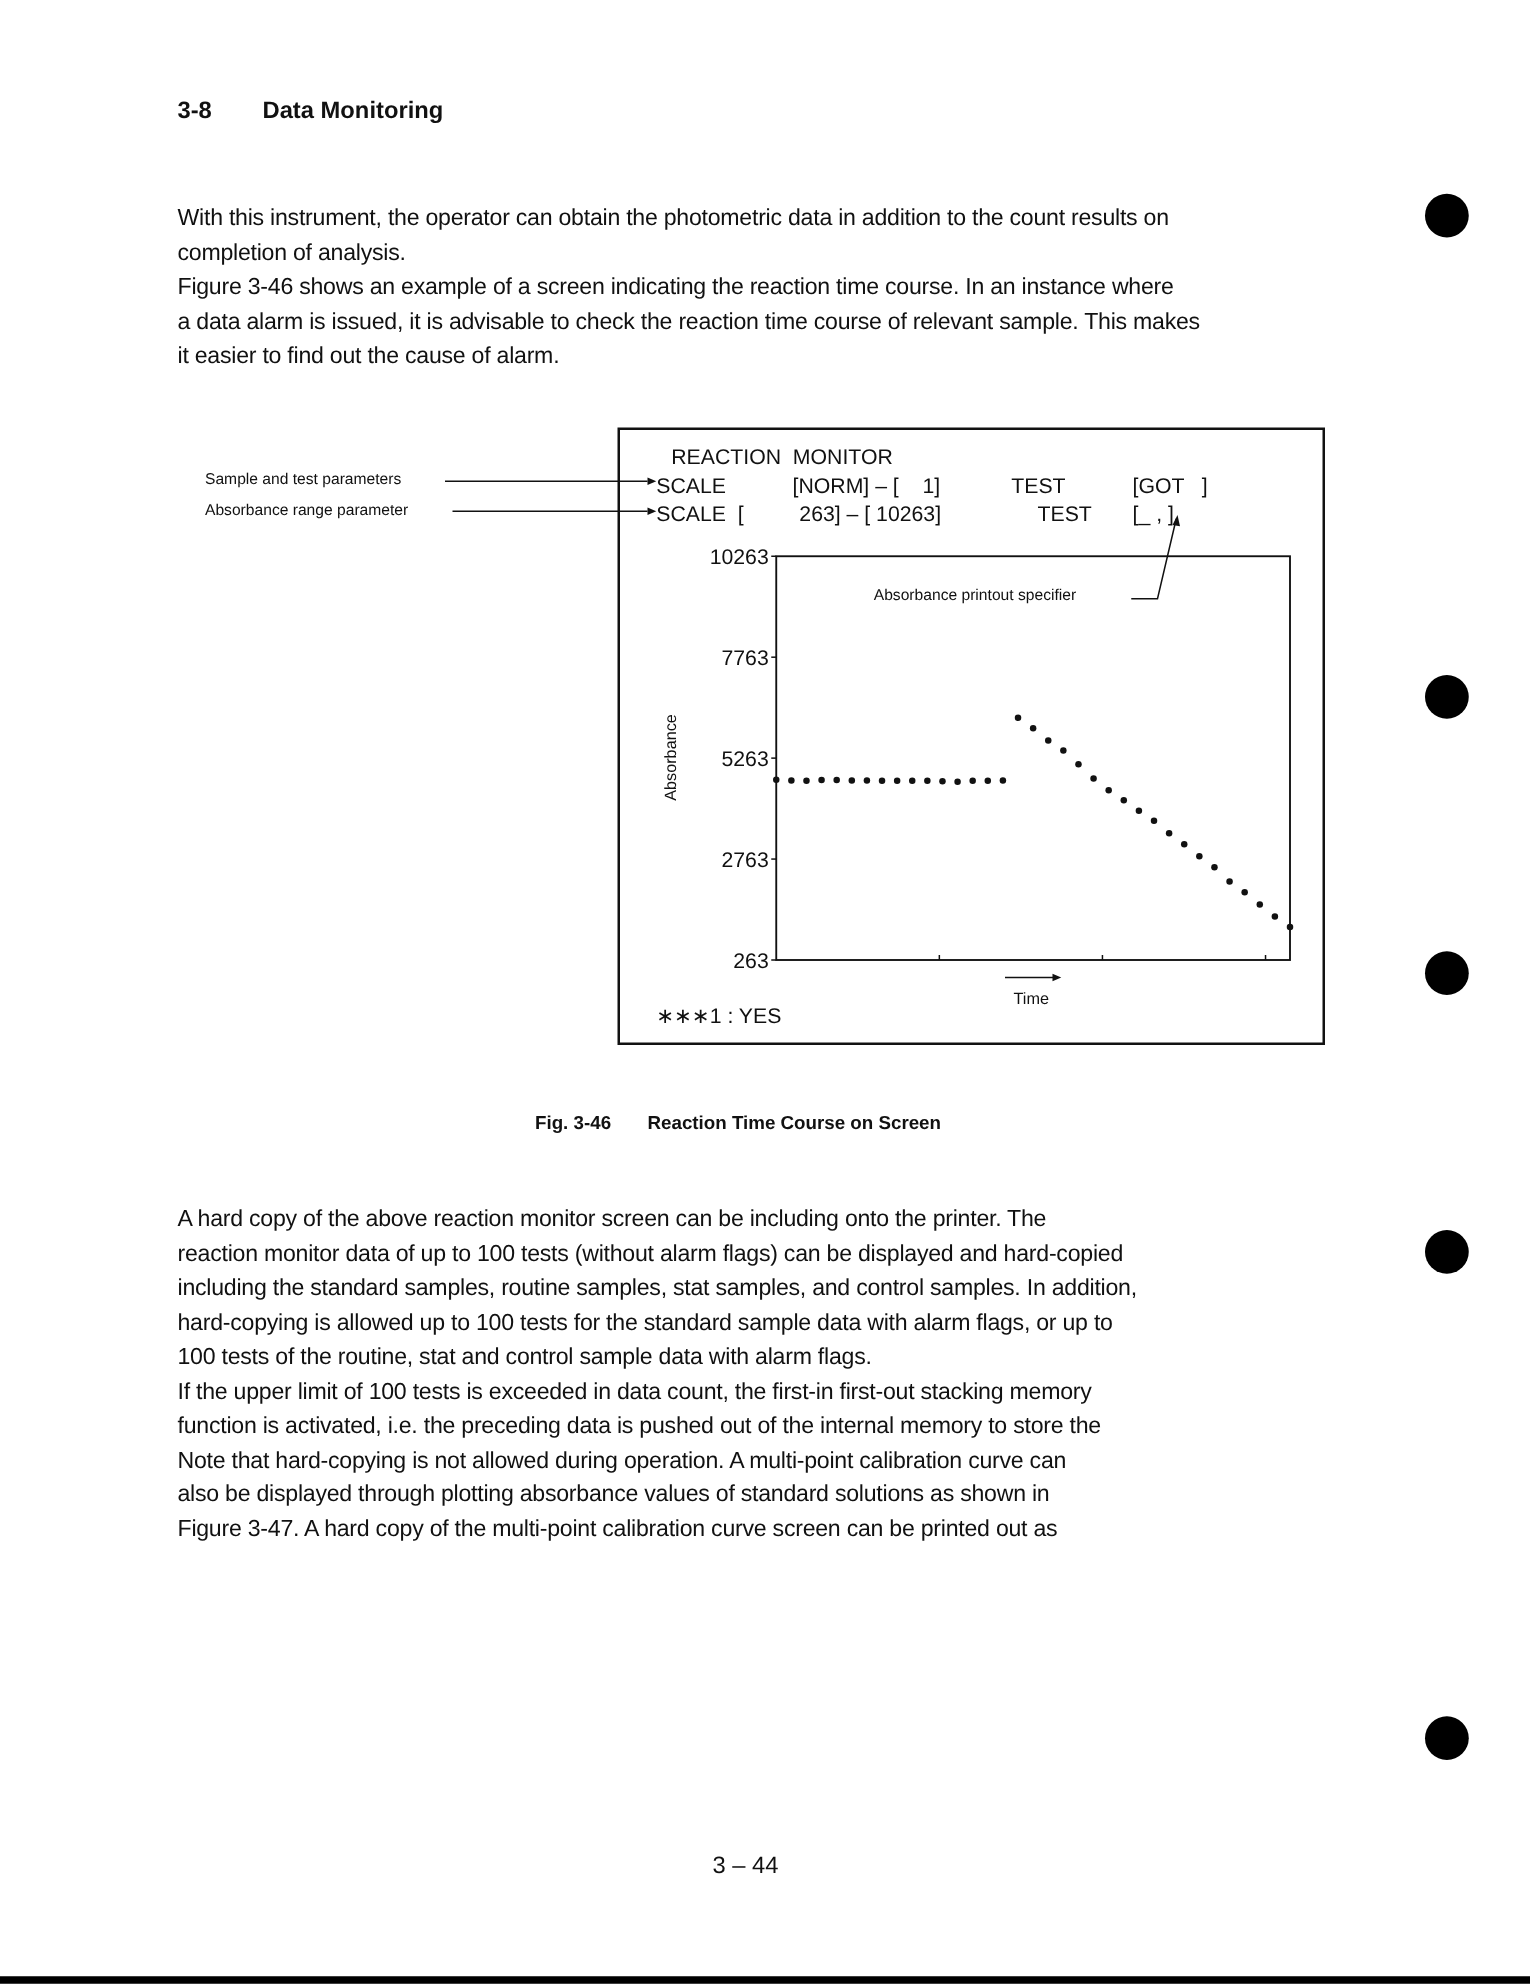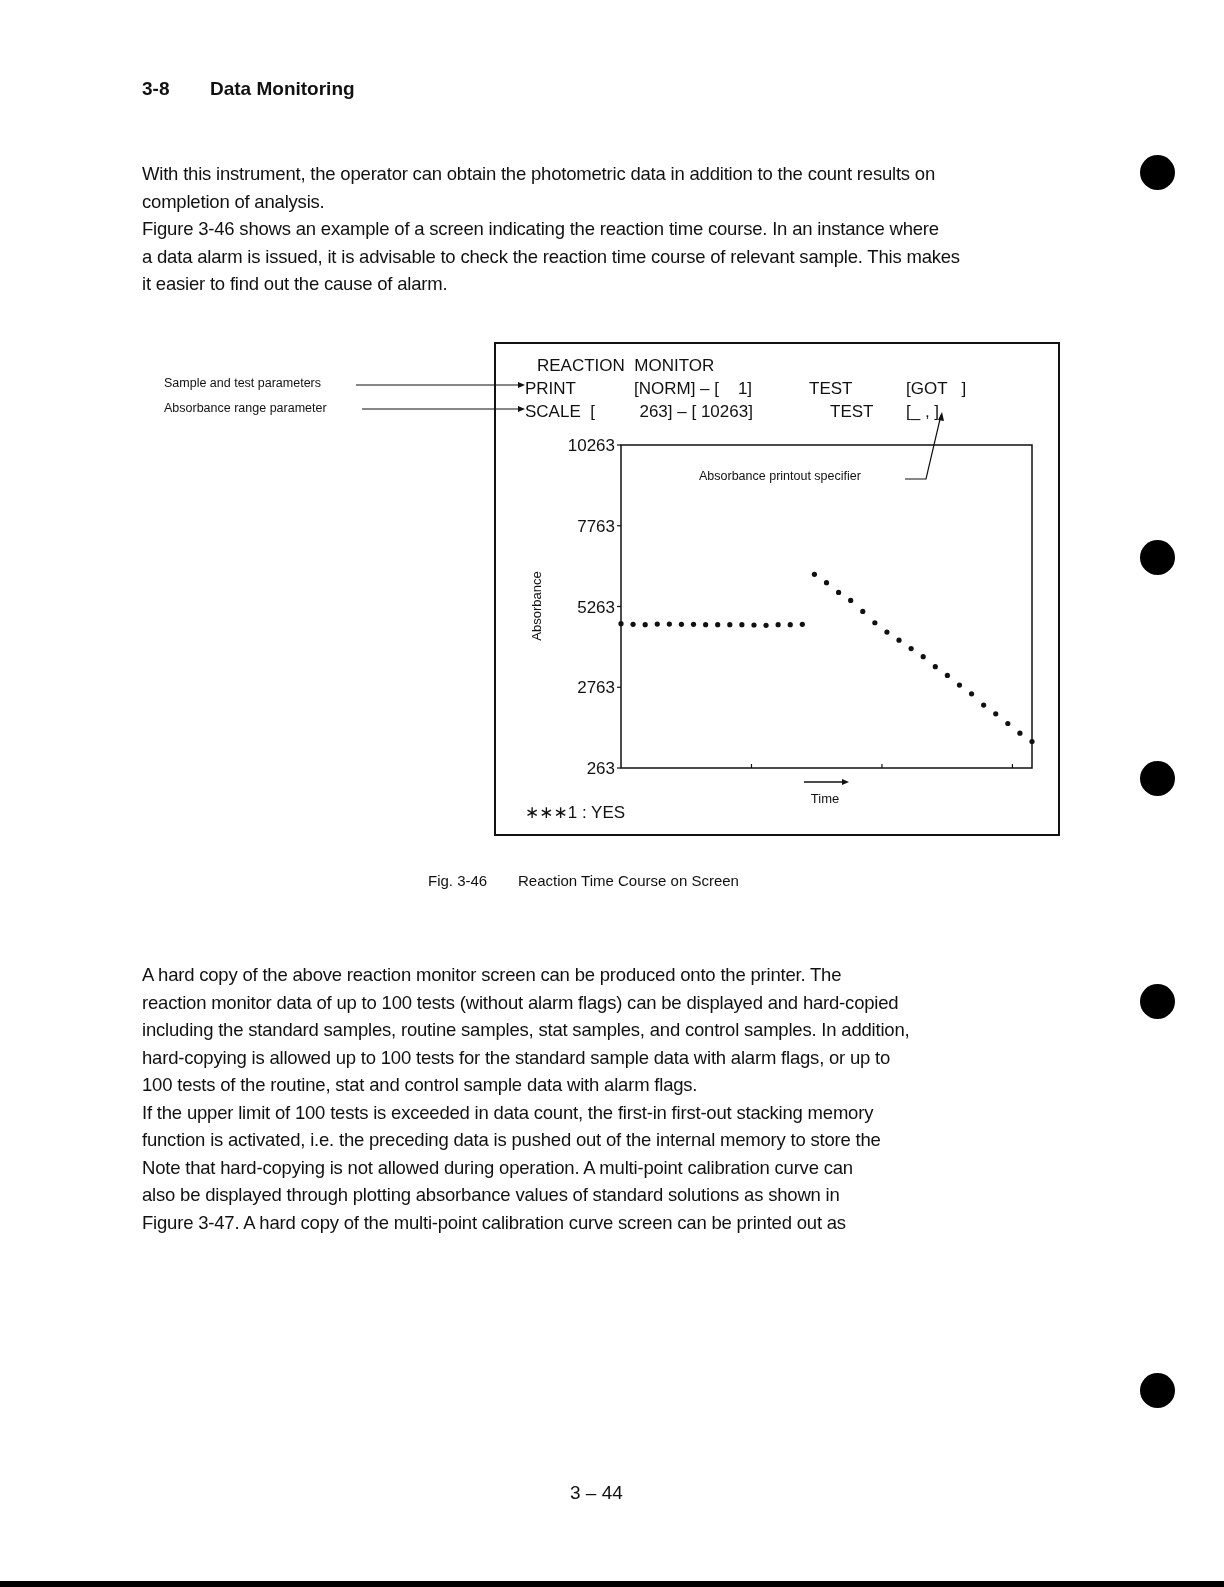--- a/index.html
+++ b/index.html
@@ -7,21 +7,21 @@
   .heading { position: absolute; left: 142px; top: 78px; font-size: 19px; font-weight: bold; }
   .heading .num { display: inline-block; width: 68px; }
   .para { position: absolute; left: 142px; font-size: 18.5px; line-height: 27.5px; letter-spacing: -0.2px; }
   .para p { margin: 0; }
   #p1 { top: 160px; width: 960px; }
   #p2 { top: 961px; width: 920px; }
   .hole { position: absolute; width: 35px; height: 35px; border-radius: 50%; background: #000; left: 1140px; }
   .fig-box { position: absolute; left: 494px; top: 342px; width: 566px; height: 494px; border: 2px solid #111; box-sizing: border-box; }
   .mono { font-family: "Liberation Sans", sans-serif; font-size: 17px; position: absolute; white-space: pre; }
   .callout { position: absolute; font-size: 12.5px; white-space: nowrap; }
-  .caption { position: absolute; left: 428px; top: 872px; font-size: 15px; font-weight: normal; }
+  .caption { position: absolute; left: 428px; top: 890px; font-size: 15px; font-weight: bold; }
   .caption .fnum { display: inline-block; width: 90px; }
   .pagenum { position: absolute; left: 570px; top: 1482px; font-size: 19px; }
   .bottom-bar { position: absolute; left: 0; top: 1581px; width: 1224px; height: 6px; background: #000; }
   svg { position: absolute; left: 0; top: 0; }
 </style>
 </head>
 <body>
 
 <div class="heading">
   <span class="num">3-8</span><span>Data Monitoring</span>
@@ -38,21 +38,21 @@
 <div class="hole" style="top:155px"></div>
 <div class="hole" style="top:540px"></div>
 <div class="hole" style="top:761px"></div>
 <div class="hole" style="top:984px"></div>
 <div class="hole" style="top:1373px"></div>
 
 <div class="fig-box"></div>
 
 <div class="mono" style="left:537px; top:356px;">REACTION  MONITOR</div>
 
-<div class="mono" style="left:525px; top:379px;">PRINT</div>
+<div class="mono" style="left:525px; top:379px;">SCALE</div>
 <div class="mono" style="left:634px; top:379px;">[NORM] – [    1]</div>
 <div class="mono" style="left:809px; top:379px;">TEST</div>
 <div class="mono" style="left:906px; top:379px;">[GOT   ]</div>
 
 <div class="mono" style="left:525px; top:402px;">SCALE  [</div>
 <div class="mono" style="left:630px; top:402px;">  263] – [ 10263]</div>
 <div class="mono" style="left:830px; top:402px;">TEST</div>
 <div class="mono" style="left:906px; top:402px;">[_ , ]</div>
 
 <div class="callout" style="left:164px; top:376px;">Sample and test parameters</div>
@@ -133,21 +133,21 @@
   <line x1="804" y1="782" x2="843" y2="782" stroke="#111" stroke-width="1.3"></line>
   <polygon points="842,779 849,782 842,785" fill="#111"></polygon>
   <text x="825" y="803" text-anchor="middle" font-family="Liberation Sans, sans-serif" font-size="13" fill="#111">Time</text>
 </svg>
 
 <div class="caption">
   <span class="fnum">Fig. 3-46</span><span>Reaction Time Course on Screen</span>
 </div>
 
 <div class="para" id="p2">
-  <p>A hard copy of the above reaction monitor screen can be produced onto the printer.  The</p>
+  <p>A hard copy of the above reaction monitor screen can be including onto the printer.  The</p>
   <p>reaction monitor data of up to 100 tests (without alarm flags) can be displayed and hard-copied</p>
   <p>including the standard samples, routine samples, stat samples, and control samples.  In addition,</p>
   <p>hard-copying is allowed up to 100 tests for the standard sample data with alarm flags, or up to</p>
   <p>100 tests of the routine, stat and control sample data with alarm flags.</p>
   <p>If the upper limit of 100 tests is exceeded in data count, the first-in first-out stacking memory</p>
   <p>function is activated, i.e. the preceding data is pushed out of the internal memory to store the</p>
   <p>Note that hard-copying is not allowed during operation.  A multi-point calibration curve can</p>
   <p>also be displayed through plotting absorbance values of standard solutions as shown in</p>
   <p>Figure 3-47.  A hard copy of the multi-point calibration curve screen can be printed out as</p>
 </div>

